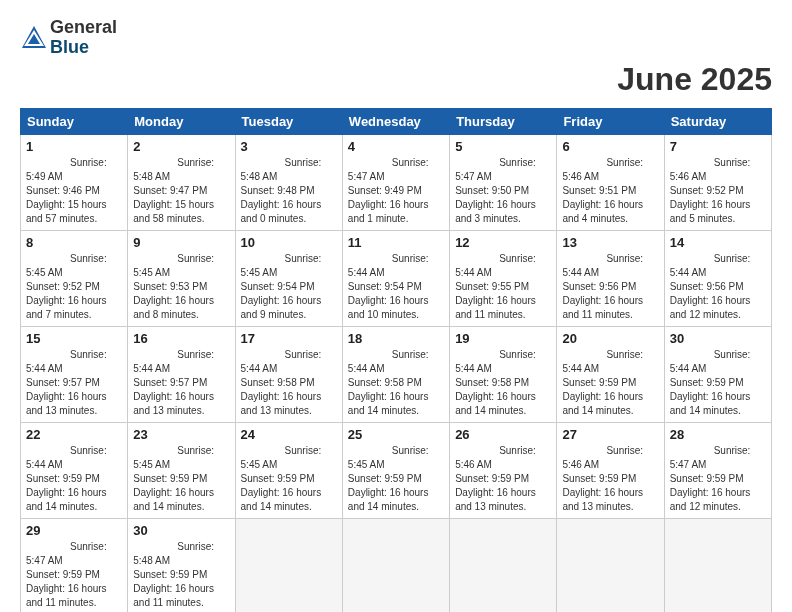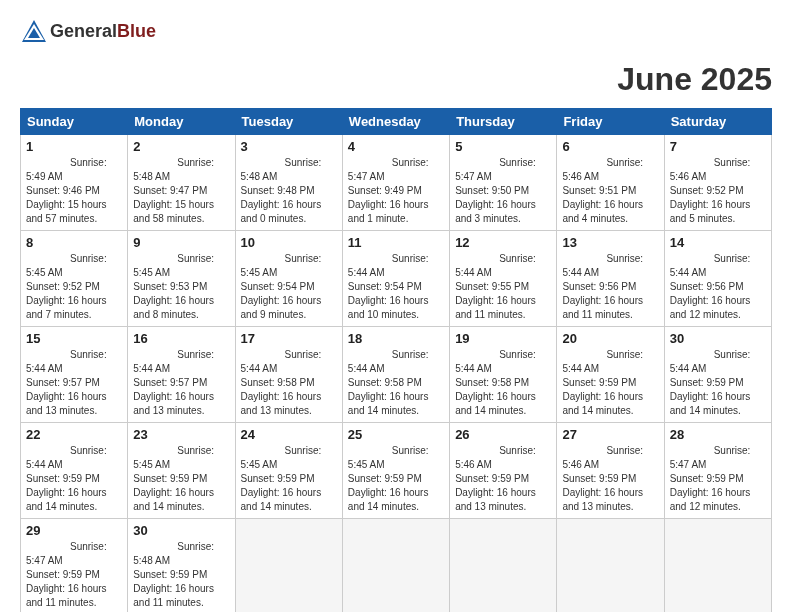--- a/index.html
+++ b/index.html
@@ -21,32 +21,32 @@
       justify-content: space-between;
       align-items: flex-start;
       margin-bottom: 10px;
     }
     .logo {
       display: flex;
       align-items: center;
     }
     .logo-text {
       display: flex;
-      flex-direction: row;
+      flex-direction: column;
       line-height: 1.1;
     }
     .logo-general {
       font-size: 18px;
       font-weight: bold;
       color: #333;
     }
     .logo-blue {
       font-size: 18px;
       font-weight: bold;
-      color: #7f1d1d;
+      color: #0c4a6e;
     }
     .logo-icon {
       width: 28px;
       height: 28px;
       margin-right: 2px;
     }
     .title-block {
       text-align: right;
       margin-top: 43px;
     }

